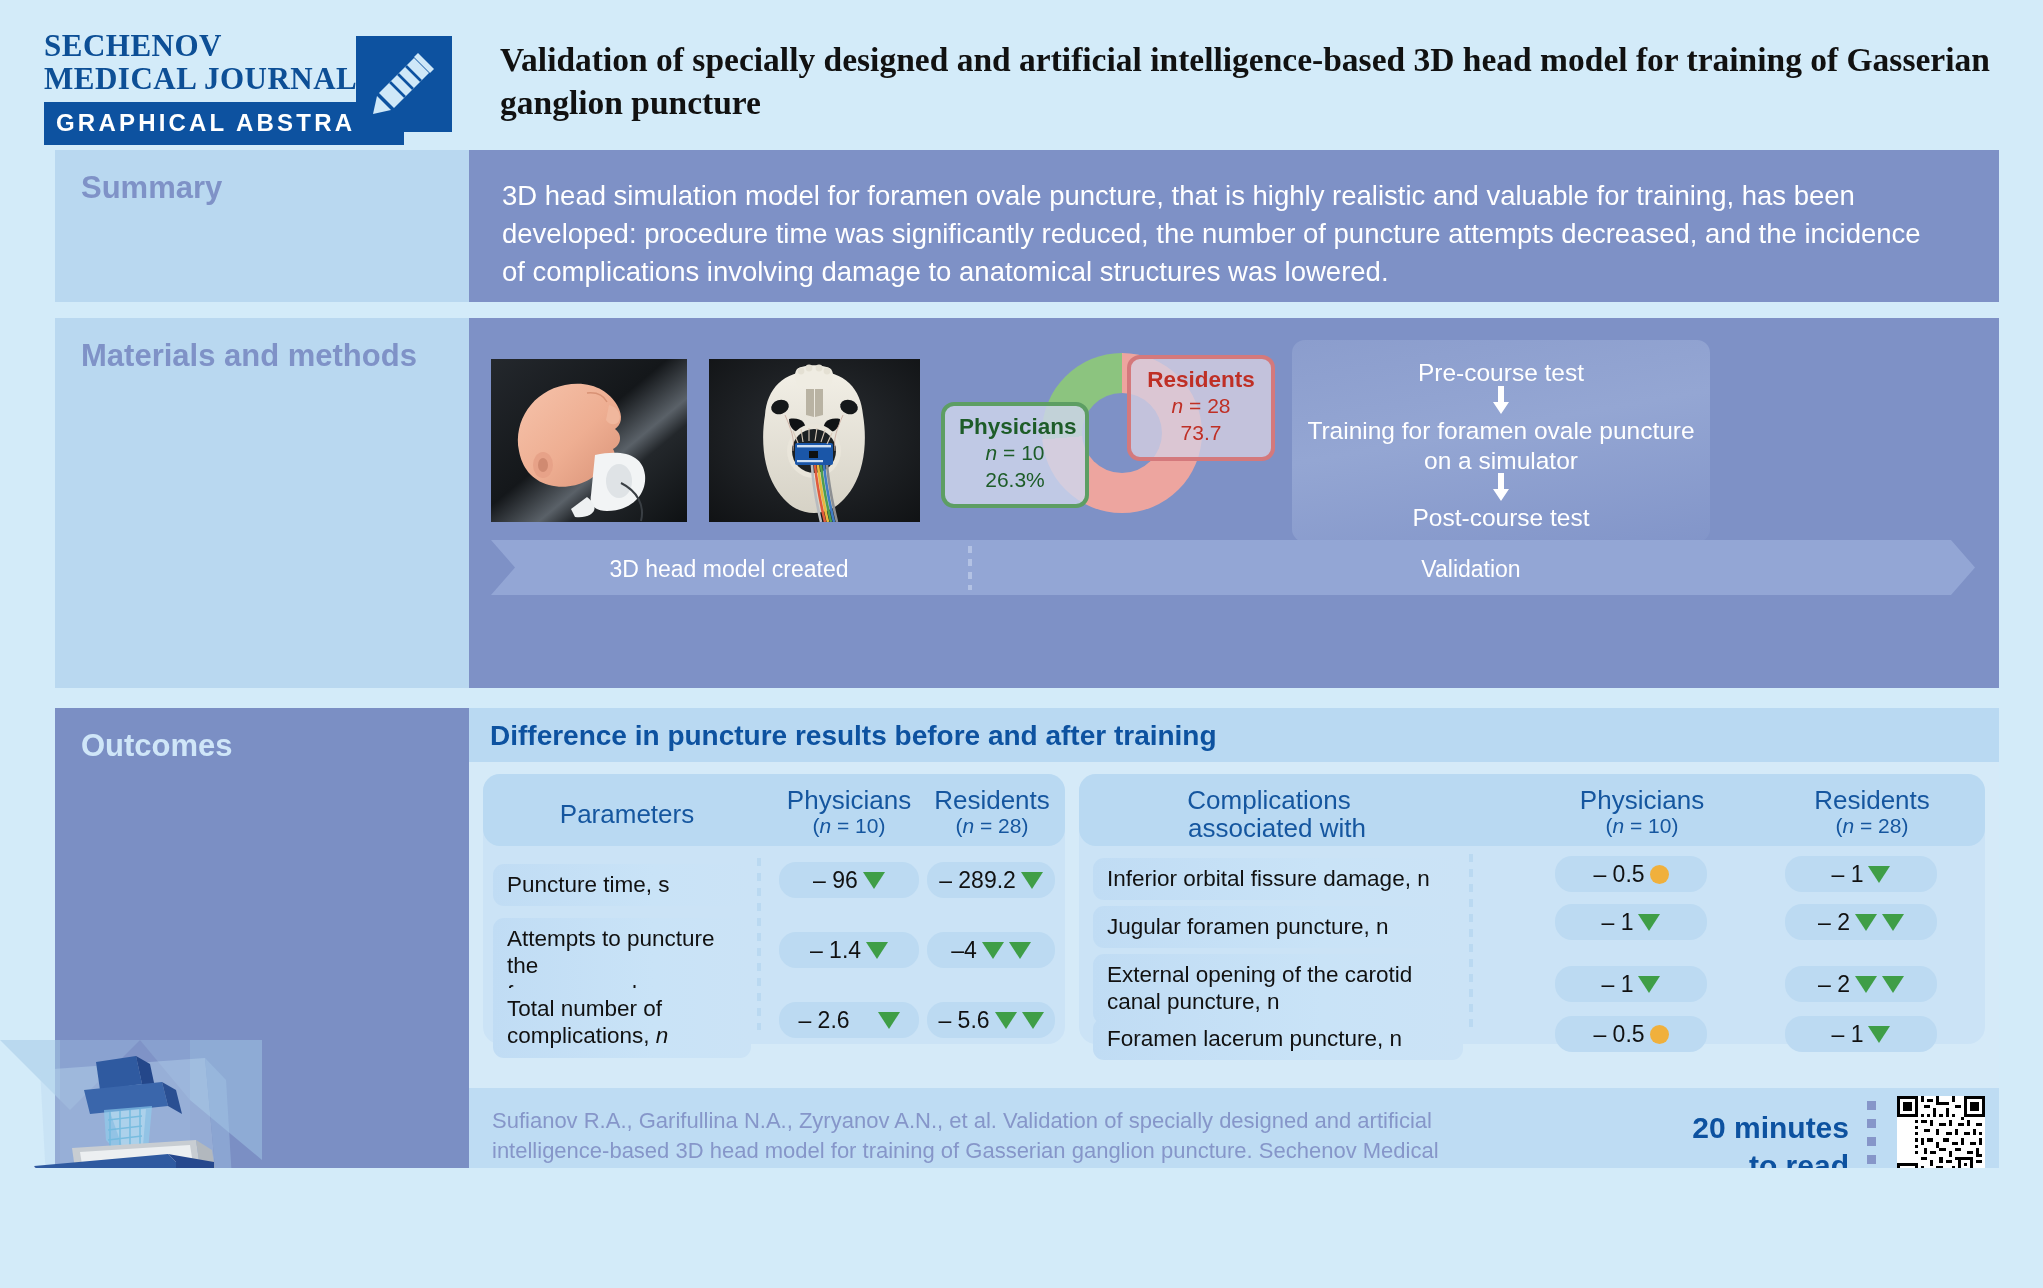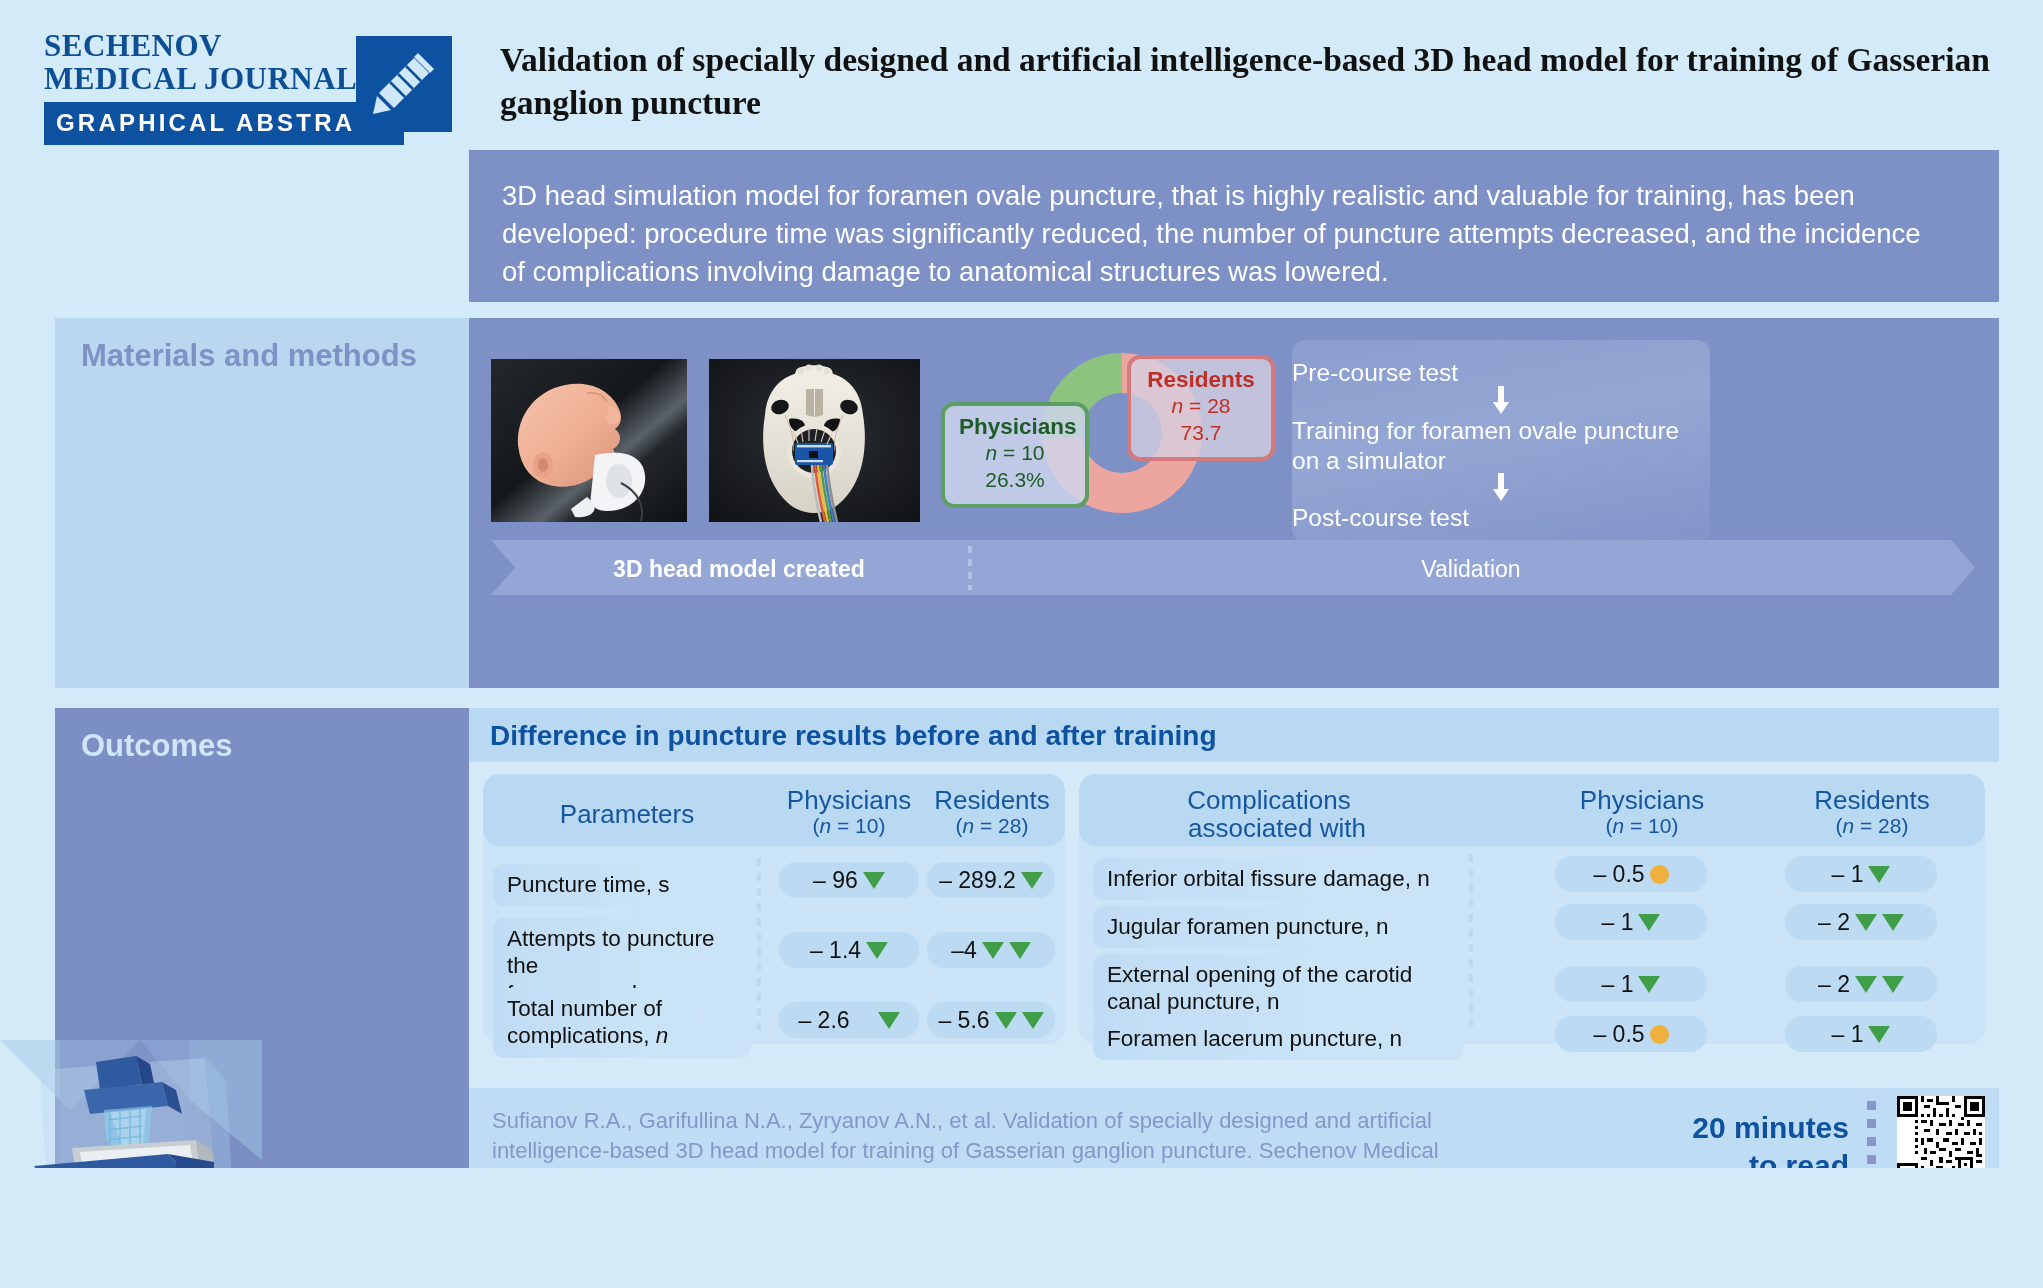--- a/index.html
+++ b/index.html
@@ -92,41 +92,41 @@
   .co-title { font-size: 22.5px; font-weight: bold; line-height: 1.1; }
   .co-n { font-size: 21px; line-height: 1.28; }
   .co-n i { font-style: italic; }
   .co-pct { font-size: 21px; line-height: 1.26; }
 
   
   #flowbox {
     position: absolute; left: 823px; top: 22px; width: 418px; height: 202px;
     border-radius: 13px;
     background: linear-gradient(170deg, #8b9dcd 0%, #94a6d3 45%, #8295c9 100%);
-    color: #ffffff; 
+    color: #ffffff; text-align: center;
   }
   .flow-step { font-size: 24.5px; line-height: 1.24; }
   #flow-s1 { position: absolute; left: 0; top: 18px; width: 100%; }
   #flow-s2 { position: absolute; left: 0; top: 76px; width: 100%; }
   #flow-s3 { position: absolute; left: 0; top: 163px; width: 100%; }
   .flow-arrow { position: absolute; left: 50%; transform: translateX(-50%); }
   #flow-a1 { top: 46px; }
   #flow-a2 { top: 133px; }
 
   
   #ribbon {
     position: absolute; left: 22px; top: 222px; width: 1484px; height: 55px;
     background: #93a6d5;
     clip-path: polygon(0 0, 1460px 0, 1484px 27.5px, 1460px 55px, 0 55px, 24px 27.5px);
     color: #ffffff;
   }
   .ribbon-label {
     position: absolute; top: 16px; font-size: 23px; text-align: center;
   }
-  #ribbon-l1 { left: 28px; width: 440px; font-weight: bold; }
+  #ribbon-l1 { left: 18px; width: 440px; }
   #ribbon-l2 { left: 520px; width: 920px; }
   #ribbon-div {
     position: absolute; left: 477px; top: 6px; width: 4px; height: 44px;
     background: repeating-linear-gradient(to bottom, #b3c2e4 0 7px, rgba(0,0,0,0) 7px 13px);
   }
 
   
   #sec-out { left: 55px; top: 708px; width: 1944px; height: 460px; }
   #sec-out .sec-label { background: #7b8fc4; }
   #sec-out .sec-label-text { color: #cfe6f8; }
@@ -233,20 +233,23 @@
           <line x1="28" y1="25" x2="43" y2="40"></line>
           <line x1="36" y1="17" x2="51" y2="32"></line>
         </g>
       </svg>
     </div>
 
     <div id="title">Validation of specially designed and artificial intelligence-based 3D head model for training of Gasserian ganglion puncture</div>
   </div>
 
   <div class="sec" id="sec-summary">
+    <div class="sec-label">
+      <div class="sec-label-text">Summary</div>
+    </div>
     <div class="sec-body">
       <div id="summary-text">3D head simulation model for foramen ovale puncture, that is highly realistic and valuable for training, has been developed: procedure time was significantly reduced, the number of puncture attempts decreased, and the incidence of complications involving damage to anatomical structures was lowered.</div>
     </div>
   </div>
 
   <div class="sec" id="sec-mm">
     <div class="sec-label">
       <div class="sec-label-text">Materials and methods</div>
     </div>
 

